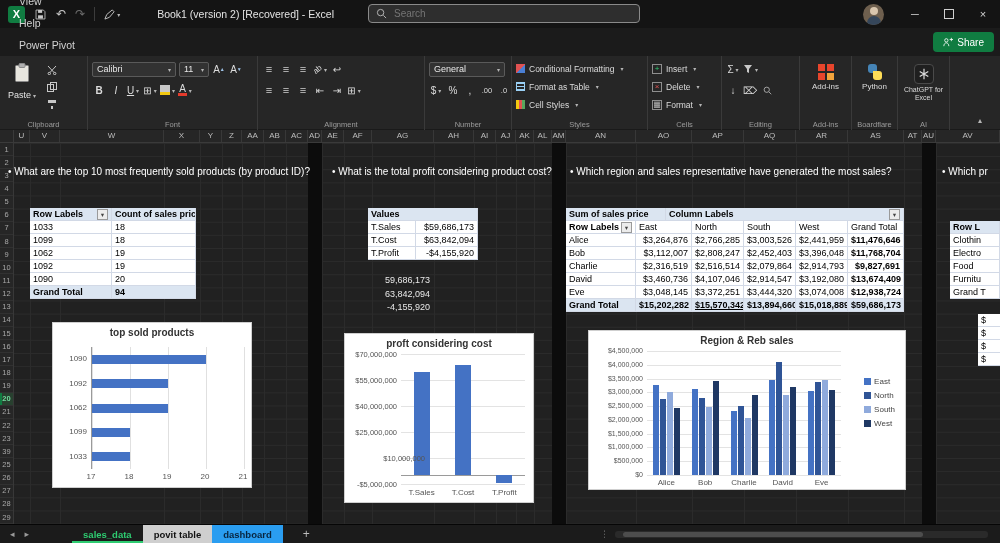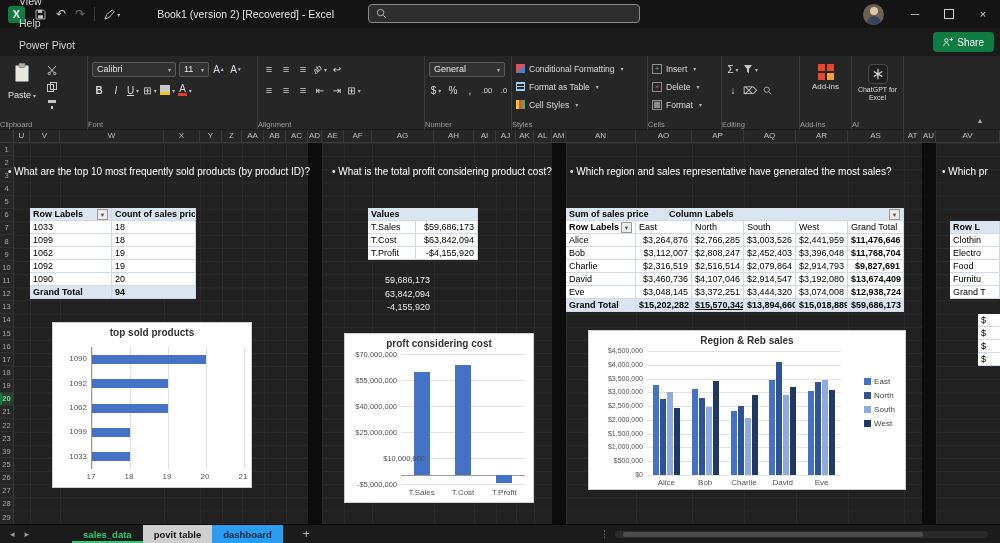--- a/index.html
+++ b/index.html
@@ -21,21 +21,21 @@
   .av-body{position:absolute;left:3.5px;top:12px;width:14px;height:9px;border-radius:7px 7px 0 0;background:#35465a;}
   .winbtn{width:34px;height:28px;display:flex;align-items:center;justify-content:center;color:#d4d4d4;font-size:11px;}
   .maxsq{width:8px;height:8px;border:1px solid #cfcfcf;display:inline-block;}
   
   .menubar{position:absolute;top:28px;left:0;right:0;height:28px;background:#1b1b1b;display:flex;align-items:flex-end;padding-left:8px;}
   .mtab{padding:5px 11px;font-size:10.5px;color:#d2d2d2;border-radius:4px 4px 0 0;white-space:nowrap;}
   .sharebtn{position:absolute;right:6px;top:4px;height:20px;background:#107c41;color:#fff;border:none;border-radius:4px;font-size:10px;display:flex;align-items:center;gap:4px;padding:0 10px;font-family:"Liberation Sans",sans-serif;}
   
   .ribbon{position:absolute;top:56px;left:0;right:0;height:74px;background:#262626;display:flex;border-bottom:1px solid #1a1a1a;box-sizing:border-box;}
   .rgroup{position:relative;height:74px;border-right:1px solid #3a3a3a;box-sizing:border-box;padding:4px 4px 13px;}
-  .glabel{position:absolute;bottom:1px;left:0;right:0;font-size:7.5px;color:#9b9b9b;}
+  .glabel{position:absolute;bottom:1px;left:0;right:0;text-align:center;font-size:7.5px;color:#9b9b9b;}
   .g-clip{width:88px;display:flex;gap:4px;}
   .g-font{width:170px;}
   .g-align{width:167px;}
   .g-num{width:87px;}
   .g-styles{width:136px;}
   .g-cells{width:74px;}
   .g-edit{width:78px;}
   .g-add{width:52px;}
   .g-board{width:46px;}
   .g-ai{width:52px;}
@@ -155,20 +155,21 @@
           <path d="M1 11l2-5 6-5 2 2-5 6z" fill="none" stroke="#c9c9c9"></path>
         </svg>
         <span class="dd">▾</span>
       </span>
     <span class="ttext">Book1 (version 2) [Recovered]  -  Excel</span>
     <div class="searchbox">
       <svg width="11" height="11" viewBox="0 0 12 12">
           <circle cx="5" cy="5" r="3.5" fill="none" stroke="#bbb"></circle>
           <path d="M8 8l3 3" stroke="#bbb"></path>
         </svg>
+      <input placeholder="Search" style="">
     </div>
     <div class="tb-right">
       <span class="avatar">
           <i class="av-head"></i>
           <i class="av-body"></i>
         </span>
       <span class="winbtn">─</span>
       <span class="winbtn">
           <i class="maxsq"></i>
         </span>
@@ -376,20 +377,30 @@
             <i></i>
             <i></i>
             <i></i>
             <i></i>
           </span>
         <span class="slab2">Add-ins</span>
       </div>
       <div class="glabel">Add-ins</div>
     </div>
 
+    <div class="rgroup g-board">
+      <div class="bigbtn2">
+        <span class="ic-py">
+            <i class="pyb"></i>
+            <i class="pyy"></i>
+          </span>
+        <span class="slab2">Python</span>
+      </div>
+      <div class="glabel">Boardflare</div>
+    </div>
 
     <div class="rgroup g-ai">
       <div class="bigbtn2">
         <span class="ic-gpt">
             <svg width="12" height="12" viewBox="0 0 14 14">
               <path d="M7 1v12M2 4l10 6M12 4L2 10" stroke="#dcdcdc" stroke-width="1.4" fill="none"></path>
             </svg>
           </span>
         <span class="slab2 two">ChatGPT for Excel</span>
       </div>

